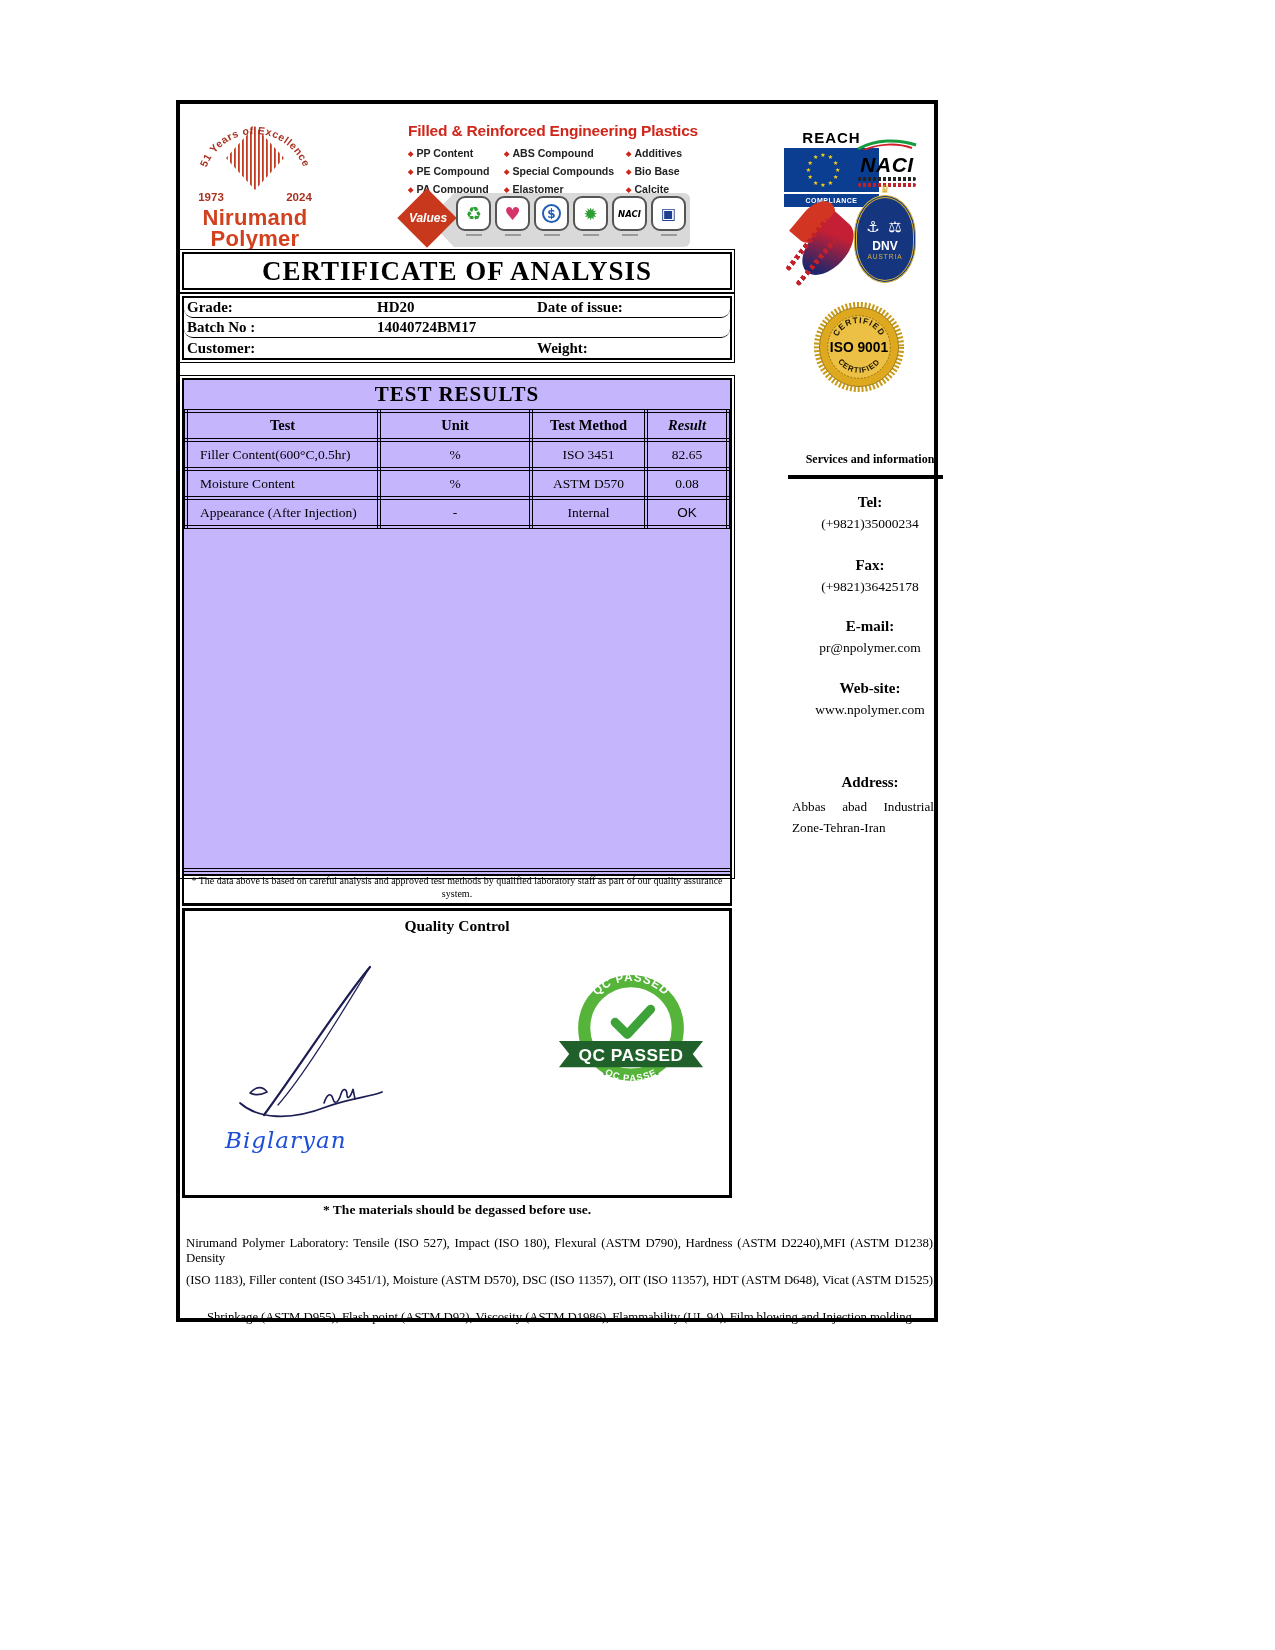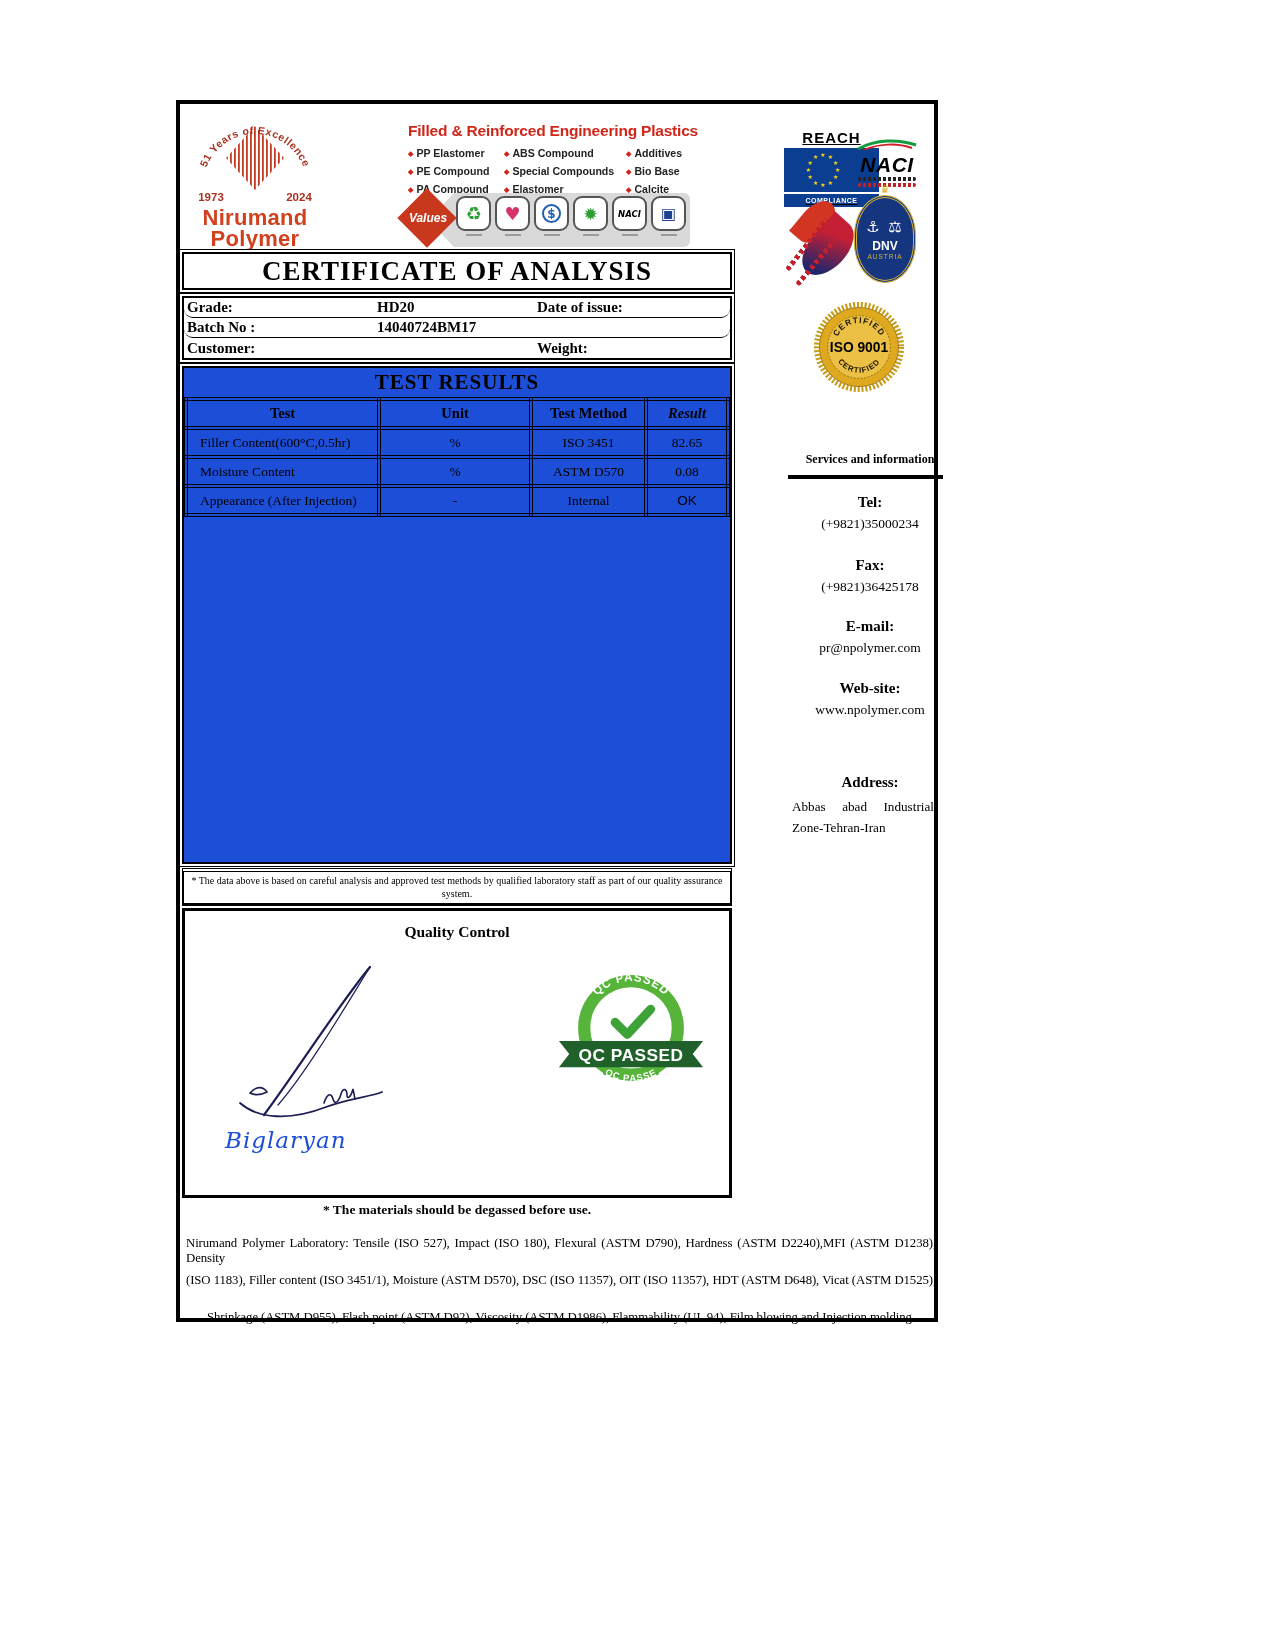--- a/index.html
+++ b/index.html
@@ -36,21 +36,21 @@
   .vcap { width:16px; height:2px; background:#9a9a9a; margin-top:3px; }
   .g-eco { color:#2f9e33; font-size:18px; }
   .g-soc { color:#d6336c; font-size:18px; }
   .g-cir { color:#1f5fb5; font-size:12px; font-weight:700; width:19px; height:19px; border:2px solid #1f5fb5;
            border-radius:50%; display:flex; align-items:center; justify-content:center; }
   .g-sus { color:#2f9e33; font-size:17px; }
   .g-naci { color:#000; font-size:8.5px; font-weight:900; font-style:italic; }
   .g-emb { color:#1f3f8f; font-size:16px; }
 
   
-  .reach { left:604px; top:24px; width:95px;text-decoration:underline; }
+  .reach { left:604px; top:24px; width:95px; }
   .reach-top { height:20px; background:#fff; text-align:center; font-family:"Liberation Sans",sans-serif;
                font-weight:800; font-size:15px; letter-spacing:1px; color:#000; line-height:20px; }
   .reach-mid { height:44px; background:#0b3d91; position:relative; }
   .reach-gap { height:2px; background:#fff; }
   .reach-bot { height:13px; background:#0b3d91; color:#fff; text-align:center;
                font-family:"Liberation Sans",sans-serif; font-weight:700; font-size:7px; letter-spacing:0.5px; line-height:13px; }
 
   .naci { left:674px; top:32px; width:66px; text-align:center; }
   .naci-title { font-family:"Liberation Sans",sans-serif; font-weight:900; font-style:italic;
                 font-size:21px; line-height:1; color:#000; letter-spacing:0.5px; }
@@ -84,36 +84,36 @@
                display:flex; align-items:center; justify-content:center; }
   .title-box span { font-size:27px; font-weight:700; letter-spacing:1px; }
 
   .fields-box { left:2px; top:192px; width:550px; height:64px; border:2px solid #000;
                 box-shadow:0 0 0 2px #fff, 0 0 0 3px #000; background:#fff;
                 display:grid; grid-template-rows:1fr 1fr 1fr; }
   .frow { display:grid; grid-template-columns:190px 160px auto; align-items:center;
           border-bottom:1px solid #000; padding:0 3px; font-size:15px; font-weight:700;border-radius:9px; }
   .frow:last-child { border-bottom:none; }
 
-  .results-box { left:2px; top:262px; width:550px; height:498px; border:2px solid #000;
-                 box-shadow:0 0 0 2px #fff, 0 0 0 3px #000; background:#1d4ed8; }
+  .results-box { left:2px; top:274px; width:550px; height:498px; border:2px solid #000;
+                 box-shadow:0 0 0 2px #fff, 0 0 0 3px #000; background:#c4b5fd; }
   .results-title { text-align:center; font-size:21px; font-weight:700; letter-spacing:1px; padding-top:2px; height:28px; }
   table.results { border-collapse:collapse; width:546px; margin:1px auto 0; }
   table.results th, table.results td { border:4px double #000; height:29px; text-align:center; font-size:13.5px; }
   table.results th { font-size:14.5px; font-weight:700; }
   table.results td.tname { text-align:left; padding-left:12px; }
   .cw1{width:196px;border-radius:11px;} .cw2{width:158px;} .cw3{width:118px;} .cw4{width:84px;font-style:italic;}
   td.result-ok { font-family:"Liberation Sans",sans-serif; font-size:12.5px; }
 
   .footnote-box { left:2px; top:764px; width:550px; height:38px; border-top:4px double #000; border-bottom:3px solid #000;
                   border-left:2px solid #000; border-right:2px solid #000;
                   font-size:10px; text-align:center; line-height:1.32; padding:2px 4px 12px 4px; }
 
   .qc-box { left:2px; top:804px; width:550px; height:290px; border:3px solid #000; }
-  .qc-title { text-align:center; font-weight:700; font-size:15.5px; padding-top:12px; }
+  .qc-title { text-align:center; font-weight:700; font-size:15.5px; padding-top:6px; }
   .signature { position:absolute; left:43px; top:40px; }
   .signer { position:absolute; left:40px; top:216px; font-style:italic; font-size:23px;
             font-family:"DejaVu Serif",serif; color:#1d4ed8; letter-spacing:1px; }
   .qcbadge { position:absolute; left:371px; top:57px; }
 
   .degassed { left:2px; top:1098px; width:550px; text-align:center; font-weight:700; font-size:13.5px; }
   .lab { left:6px; width:750px; font-size:12.8px; letter-spacing:-0.1px; }
   .lab.j { text-align:justify; text-align-last:justify; }
   .lab1 { top:1132px; } .lab2 { top:1169px; } .lab3 { top:1206px; text-align:center; }
 
@@ -154,21 +154,21 @@
       <div class="brand-name">
         <div>Nirumand</div>
         <div>Polymer</div>
       </div>
     </div>
 
     <div class="products">
       <div class="products-title">Filled &amp; Reinforced Engineering Plastics</div>
       <div class="products-cols">
         <div class="pcol pcol1">
-          <div><span class="bullet">◆</span><span>PP Elastomer</span></div>
+          <div><span class="bullet">◆</span><span>PP Content</span></div>
           <div><span class="bullet">◆</span><span>PE Compound</span></div>
           <div><span class="bullet">◆</span><span>PA Compound</span></div>
         </div>
         <div class="pcol pcol2">
           <div><span class="bullet">◆</span><span>ABS Compound</span></div>
           <div><span class="bullet">◆</span><span>Special Compounds</span></div>
           <div><span class="bullet">◆</span><span>Elastomer</span></div>
         </div>
         <div class="pcol pcol3">
           <div><span class="bullet">◆</span><span>Additives</span></div>

